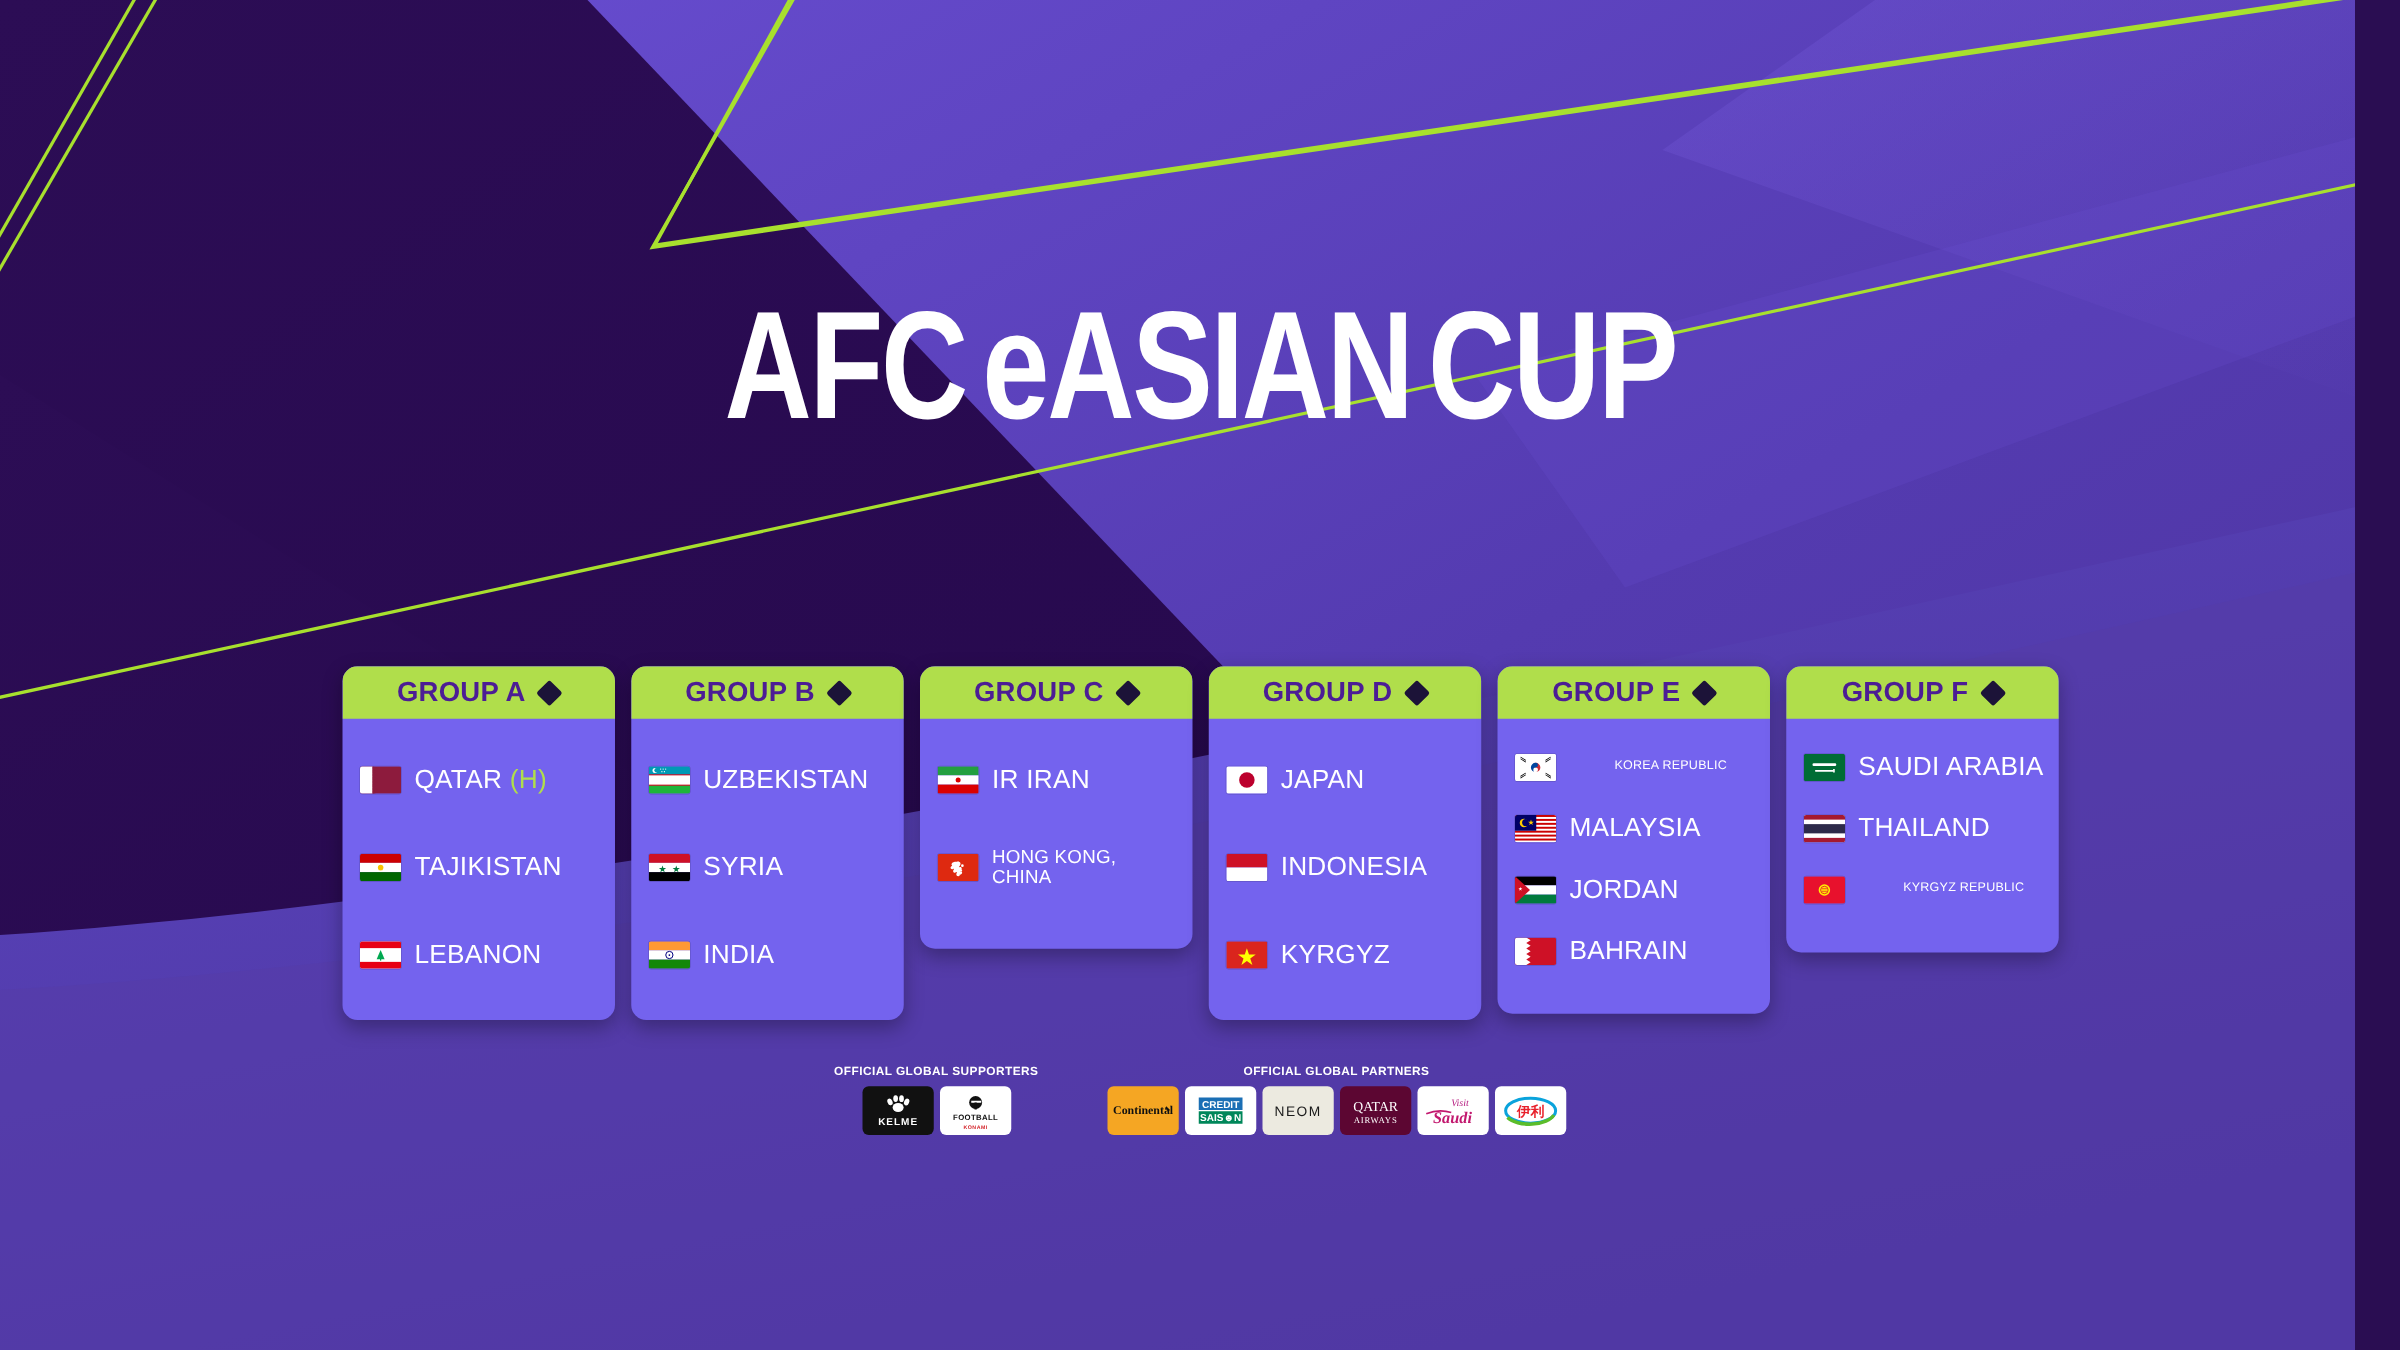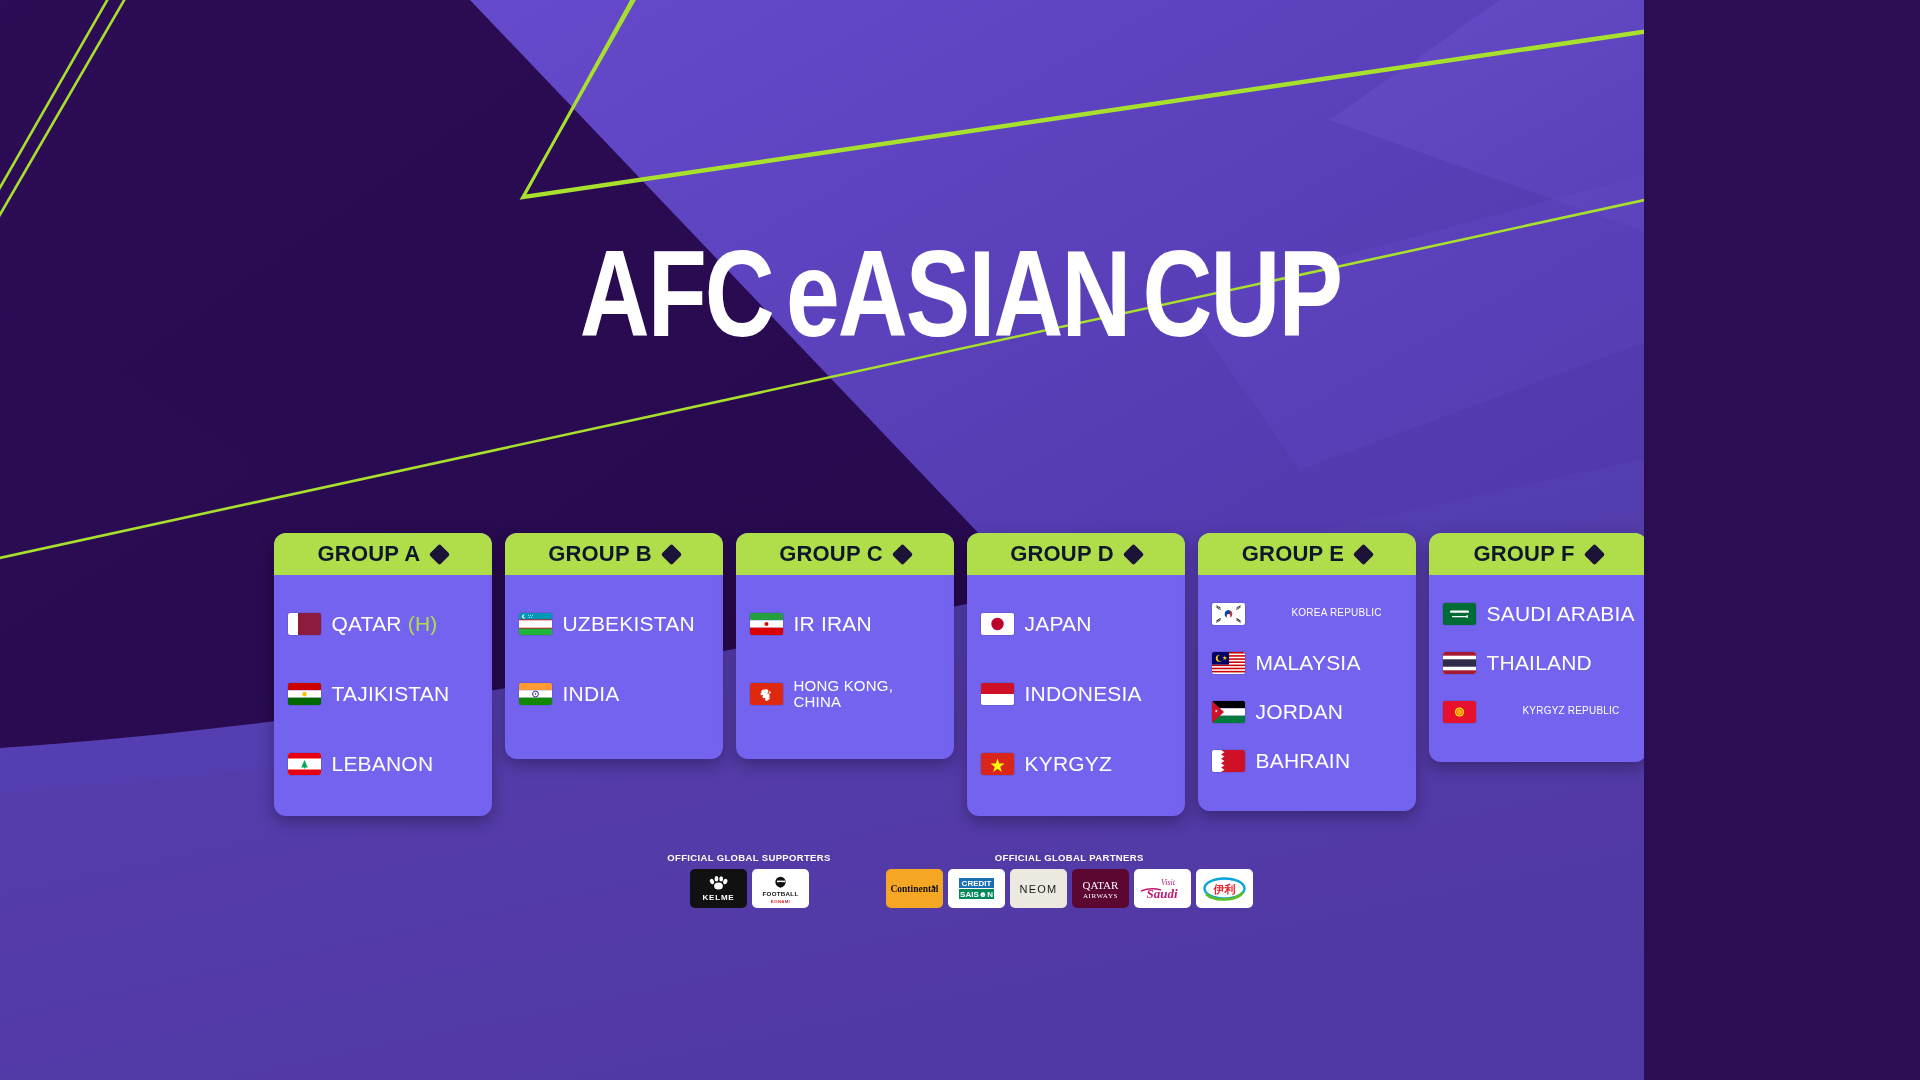--- a/index.html
+++ b/index.html
@@ -2,21 +2,21 @@
 <html><head>
 <meta charset="utf-8">
 <style>
   * { margin:0; padding:0; box-sizing:border-box; }
   html, body { width:1920px; height:1080px; overflow:hidden; }
   body {
     font-family: "Liberation Sans", sans-serif;
     background:#2a0d52;
     position:relative;
   }
-  #stage { position:absolute; inset:0; width:1644px; height:1080px; overflow:hidden; }
+  #stage { position:absolute; inset:0; width:1884px; height:1080px; overflow:hidden; }
 
   
   .bg-svg { position:absolute; inset:0; width:1920px; height:1080px; }
 
   
   .title-wrap{
     position:absolute; top:232px; left:0; width:1920px;
     text-align:center; pointer-events:none;
   }
   .title{
@@ -43,21 +43,21 @@
   .card{
     width:218px;
     border-radius:12px;
     overflow:hidden;
     background:#7463ee;
     box-shadow:0 6px 16px rgba(0,0,0,.30);
     display:flex; flex-direction:column;
   }
   .card-head{
     background:#b0de4b;
-    color:#0f172a;
+    color:#4c1d95;
     height:42px;
     display:flex; align-items:center; justify-content:center;
     gap:12px;
     font-weight:bold;
     font-size:22px;
     letter-spacing:.2px;
     white-space:nowrap;
   }
   .diamond{
     width:15px; height:15px; background:#1c1338;
@@ -245,20 +245,34 @@
                   <circle cx="10.5" cy="4.3" r="0.5"></circle>
                   <circle cx="12.5" cy="4.3" r="0.5"></circle>
                 </g>
               </svg>
           </span>
           <span class="team-name">UZBEKISTAN</span>
         </div>
         <div class="team">
           <span class="flag">
             <svg viewBox="0 0 33 22">
+                <rect width="33" height="7.3" fill="#ce1126"></rect>
+                <rect y="7.3" width="33" height="7.4" fill="#fff"></rect>
+                <rect y="14.7" width="33" height="7.3" fill="#000"></rect>
+                <g fill="#007a3d">
+                  <path d="M11 9.3 l.7 2.1 h2.2 l-1.8 1.3 .7 2.1 -1.8-1.3 -1.8 1.3 .7-2.1 -1.8-1.3 h2.2 Z"></path>
+                  <path d="M22 9.3 l.7 2.1 h2.2 l-1.8 1.3 .7 2.1 -1.8-1.3 -1.8 1.3 .7-2.1 -1.8-1.3 h2.2 Z"></path>
+                </g>
+              </svg>
+          </span>
+          <span class="team-name">SYRIA</span>
+        </div>
+        <div class="team">
+          <span class="flag">
+            <svg viewBox="0 0 33 22">
                 <rect width="33" height="7.3" fill="#ff9933"></rect>
                 <rect y="7.3" width="33" height="7.4" fill="#fff"></rect>
                 <rect y="14.7" width="33" height="7.3" fill="#138808"></rect>
                 <circle cx="16.5" cy="11" r="2.9" fill="none" stroke="#000080" stroke-width="0.8"></circle>
                 <circle cx="16.5" cy="11" r="0.7" fill="#000080"></circle>
               </svg>
           </span>
           <span class="team-name">INDIA</span>
         </div>
       </div>

